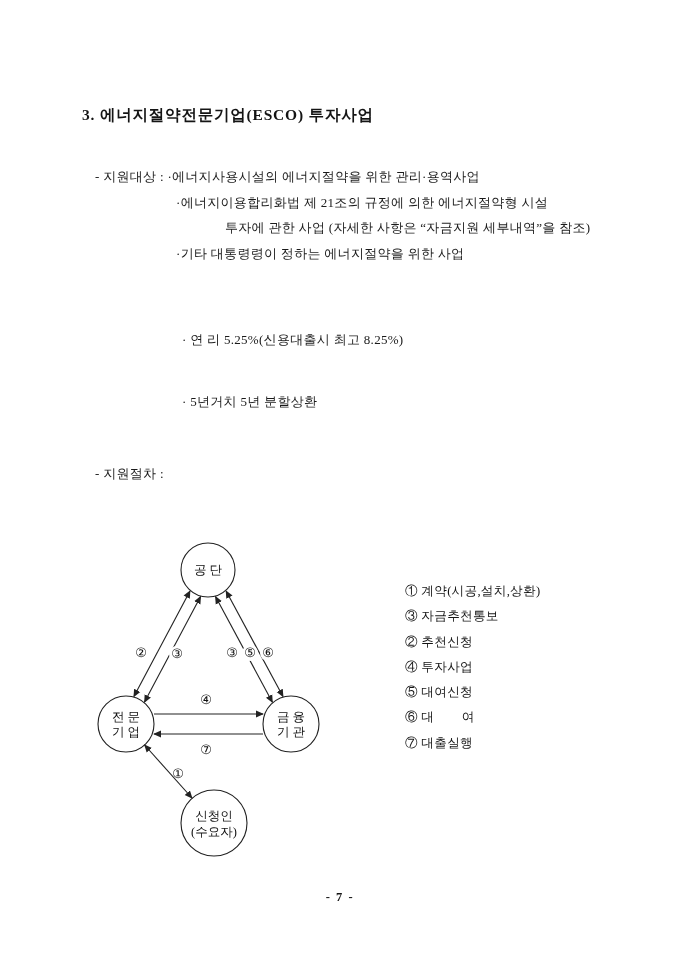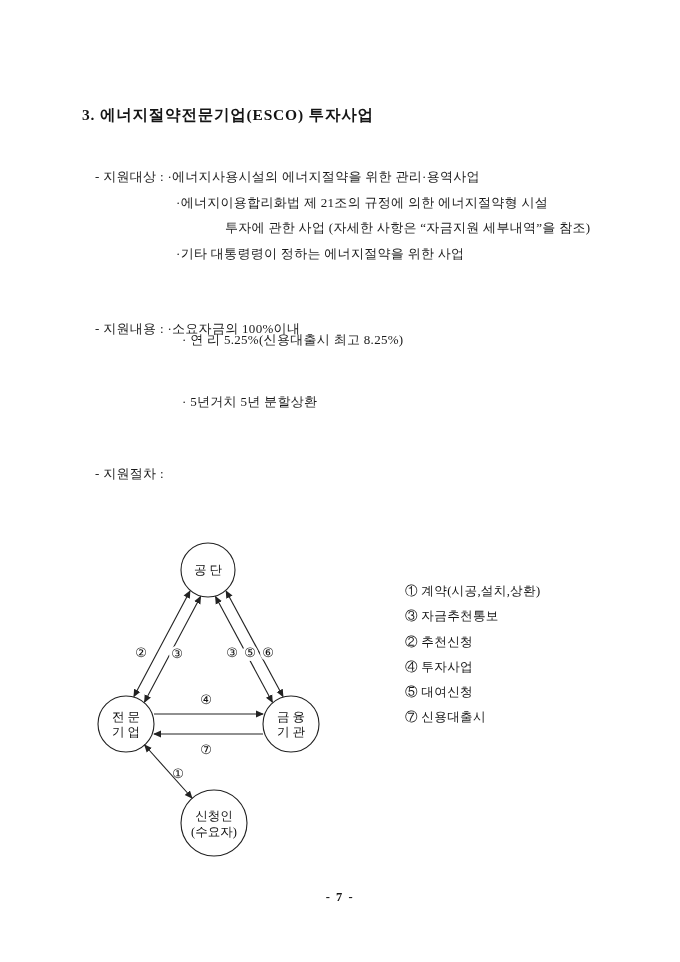--- a/index.html
+++ b/index.html
@@ -72,21 +72,20 @@
 
 <div class="page">
 
   <div class="doc-title">3. 에너지절약전문기업(ESCO) 투자사업</div>
 
   <div class="textline" style="left:95px; top:168px;">- 지원대상 : ·에너지사용시설의 에너지절약을 위한 관리·용역사업</div>
   <div class="textline" style="left:176px; top:194px;">·에너지이용합리화법 제 21조의 규정에 의한 에너지절약형 시설</div>
   <div class="textline" style="left:187px; top:219px;margin-left:38px;">투자에 관한 사업 (자세한 사항은 “자금지원 세부내역”을 참조)</div>
   <div class="textline" style="left:176px; top:245px;text-align:right;">·기타 대통령령이 정하는 에너지절약을 위한 사업</div>
 
-  <div class="textline" style="left:95px; top:320px;">- 지원내용 : ·소요자금의 100%이내</div>
   <div class="textline" style="left:182px; top:331px;">· 연 리 5.25%(신용대출시 최고 8.25%)</div>
   <div class="textline" style="left:182px; top:372px;margin-top:21px;">· 5년거치 5년 분할상환</div>
 
   <div class="textline" style="left:95px; top:465px;">- 지원절차 :</div>
 
   <svg class="diagram-svg" width="400" height="345" viewBox="0 0 400 345">
     <defs>
       <marker id="ah" viewBox="0 0 10 10" markerWidth="8" markerHeight="8" refX="8" refY="5" orient="auto-start-reverse">
         <path d="M0,1 L9,5 L0,9 z" fill="#222" stroke="none"></path>
       </marker>
@@ -140,18 +139,19 @@
       <text x="98" y="240">①</text>
     </g>
   </svg>
 
   <div class="legend">
     <div class="legend-item">① 계약(시공,설치,상환)</div>
     <div class="legend-item">③ 자금추천통보</div>
     <div class="legend-item">② 추천신청</div>
     <div class="legend-item">④ 투자사업</div>
     <div class="legend-item">⑤ 대여신청</div>
-    <div class="legend-item">⑦ 신용대출시</div>
+    <div class="legend-item">⑥ 대        여</div>
+    <div class="legend-item">⑦ 대출실행</div>
   </div>
 
   <div class="page-footer">- 7 -</div>
 
 </div>
 
 </body></html>

